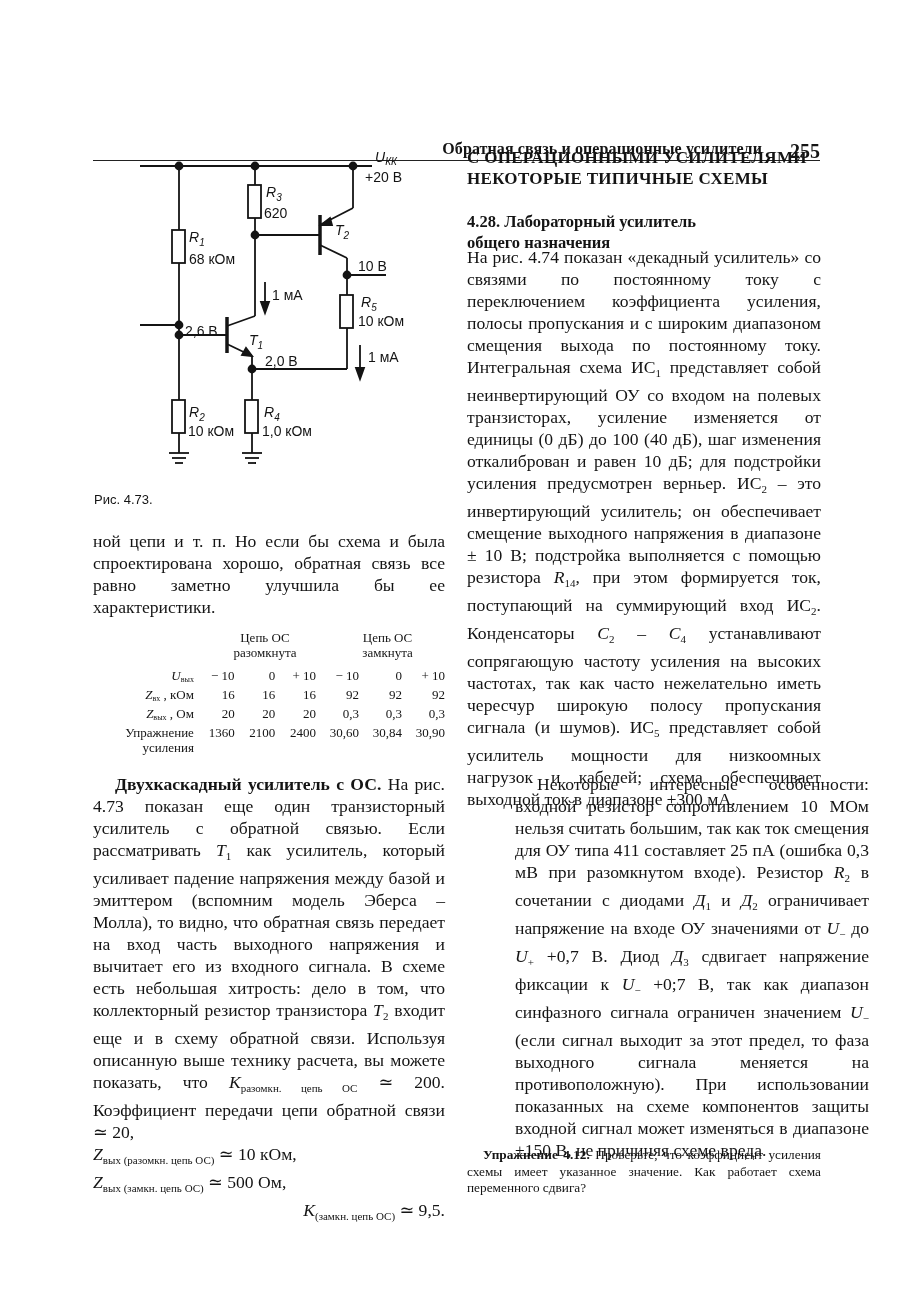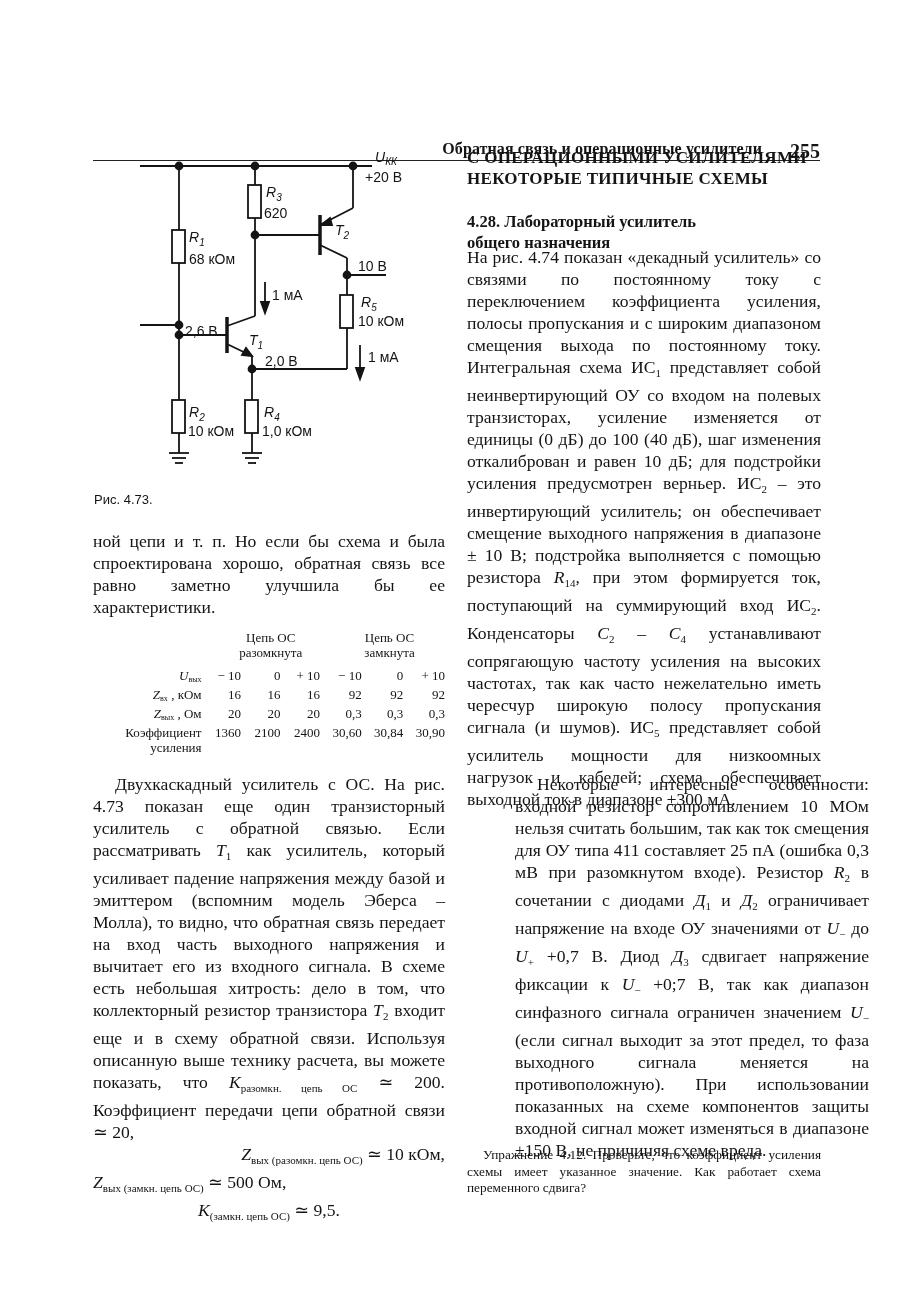--- a/index.html
+++ b/index.html
@@ -16,21 +16,21 @@
   .sub-title { font-weight:bold; font-size:16.5px; line-height:21px; }
   .caption { font-size:13px; font-family:"Liberation Sans",sans-serif; }
   .schem-text { font-family:"Liberation Sans","DejaVu Sans",sans-serif; font-size:14px; fill:#141414; }
   .schem-it { font-style:italic; }
   table.data { border-collapse:collapse; font-size:13px; line-height:15px; }
   table.data td { padding:0 0 0 0; text-align:right; vertical-align:top;margin-top:28px; }
   table.data td.lbl { text-align:right; }
   .sub { font-size:8px; vertical-align:-2px; }
   .sub2 { font-size:11px; vertical-align:-4px; }
   .exercise { font-size:13.3px; line-height:16.5px; text-align:justify; }
-  .bold { font-weight:normal; }
+  .bold { font-weight:bold; }
   .it { font-style:italic; }
 </style>
 </head>
 <body>
 
 <div class="abs header">
   <span class="title">Обратная связь и операционные усилители</span>
   <span class="page">255</span>
 </div>
 
@@ -155,41 +155,41 @@
     <tr>
       <td class="lbl"><span class="it">Z</span><span class="sub">вых</span><span> , Ом</span></td>
       <td>20</td>
           <td>20</td>
           <td>20</td>
       <td>0,3</td>
           <td>0,3</td>
           <td>0,3</td>
     </tr>
     <tr>
-      <td class="lbl">Коэффициент</td>
+      <td class="lbl">Упражнение</td>
       <td>1360</td>
           <td>2100</td>
           <td>2400</td>
       <td>30,60</td>
           <td>30,84</td>
           <td>30,90</td>
     </tr>
     <tr>
       <td class="lbl" style="padding-left:10px;">усиления</td>
       <td colspan="6"></td>
     </tr>
   </tbody>
     </table>
 </div>
 
 <div class="abs col" style="left:93px;top:773px;width:352px;">
   <p class="indent"><span class="bold">Двухкаскадный усилитель с ОС.</span><span> На рис. 4.73 показан еще один транзисторный усилитель с обратной связью. Если рассматривать </span><span class="it">T</span><span class="sub2">1</span><span> как усилитель, который усиливает падение напряжения между базой и эмиттером (вспомним модель Эберса – Молла), то видно, что обратная связь передает на вход часть выходного напряжения и вычитает его из входного сигнала. В схеме есть небольшая хитрость: дело в том, что коллекторный резистор транзистора </span><span class="it">T</span><span class="sub2">2</span><span> входит еще и в схему обратной связи. Используя описанную выше технику расчета, вы можете показать, что </span><span class="it">K</span><span class="sub2">разомкн. цепь ОС</span><span> ≃ 200. Коэффициент передачи цепи обратной связи ≃ 20,</span></p>
-  <p style="text-align:right"><span class="it">Z</span><span class="sub2">вых (разомкн. цепь ОС)</span><span> ≃ 10 кОм,</span></p>
+  <p style="text-align:left"><span class="it">Z</span><span class="sub2">вых (разомкн. цепь ОС)</span><span> ≃ 10 кОм,</span></p>
   <p style="text-align:left"><span class="it">Z</span><span class="sub2">вых (замкн. цепь ОС)</span><span> ≃ 500 Ом,</span></p>
-  <p style="text-align:center"><span class="it">K</span><span class="sub2">(замкн. цепь ОС)</span><span> ≃ 9,5.</span></p>
+  <p style="text-align:right"><span class="it">K</span><span class="sub2">(замкн. цепь ОС)</span><span> ≃ 9,5.</span></p>
 </div>
 
 <div class="abs" style="left:467px;top:147px;width:355px;">
   <div class="sec-title">С ОПЕРАЦИОННЫМИ УСИЛИТЕЛЯМИ</div>
   <div class="sec-title">НЕКОТОРЫЕ ТИПИЧНЫЕ СХЕМЫ</div>
 </div>
 <div class="abs" style="left:467px;top:211px;width:355px;">
   <div class="sub-title">4.28. Лабораторный усилитель</div>
   <div class="sub-title">общего назначения</div>
 </div>

